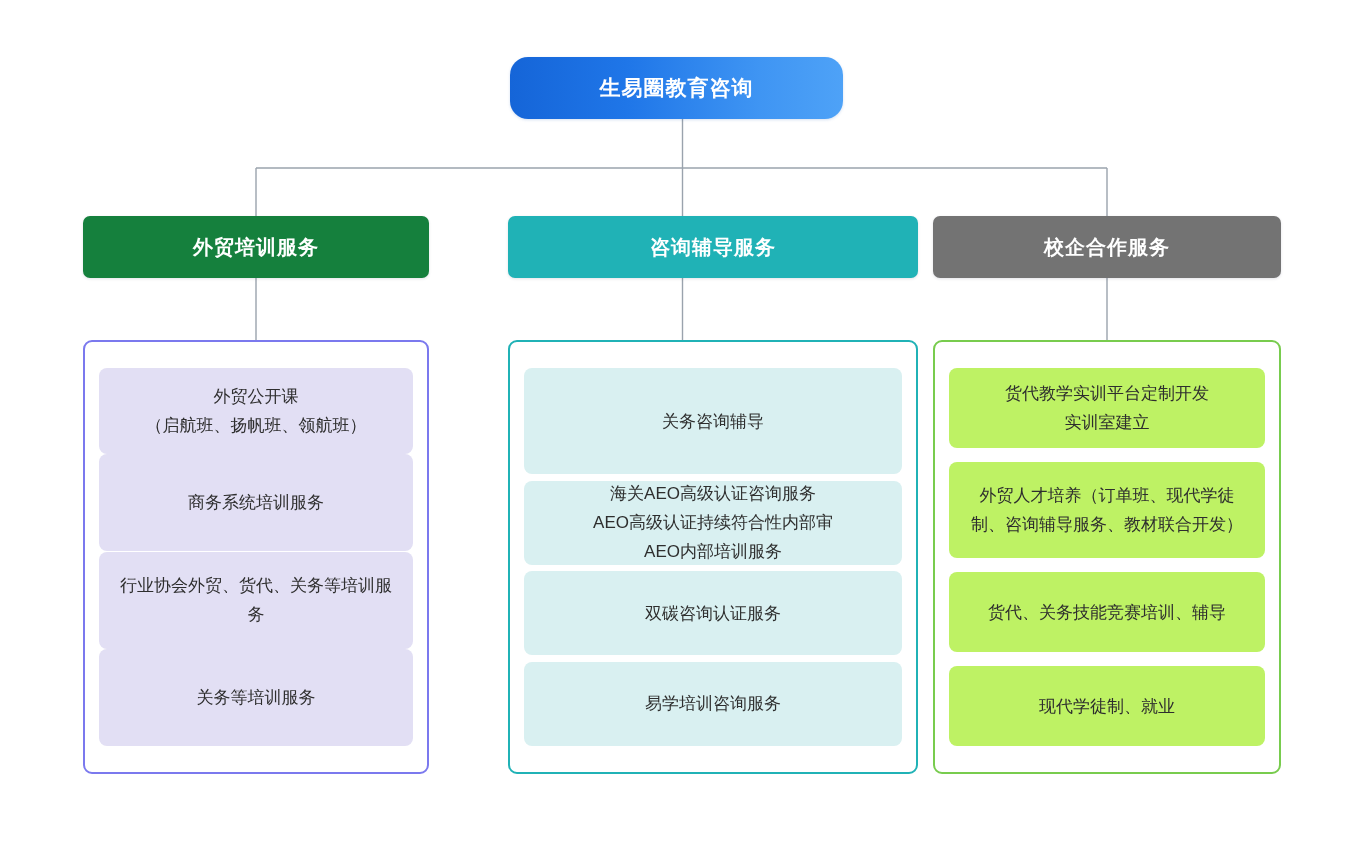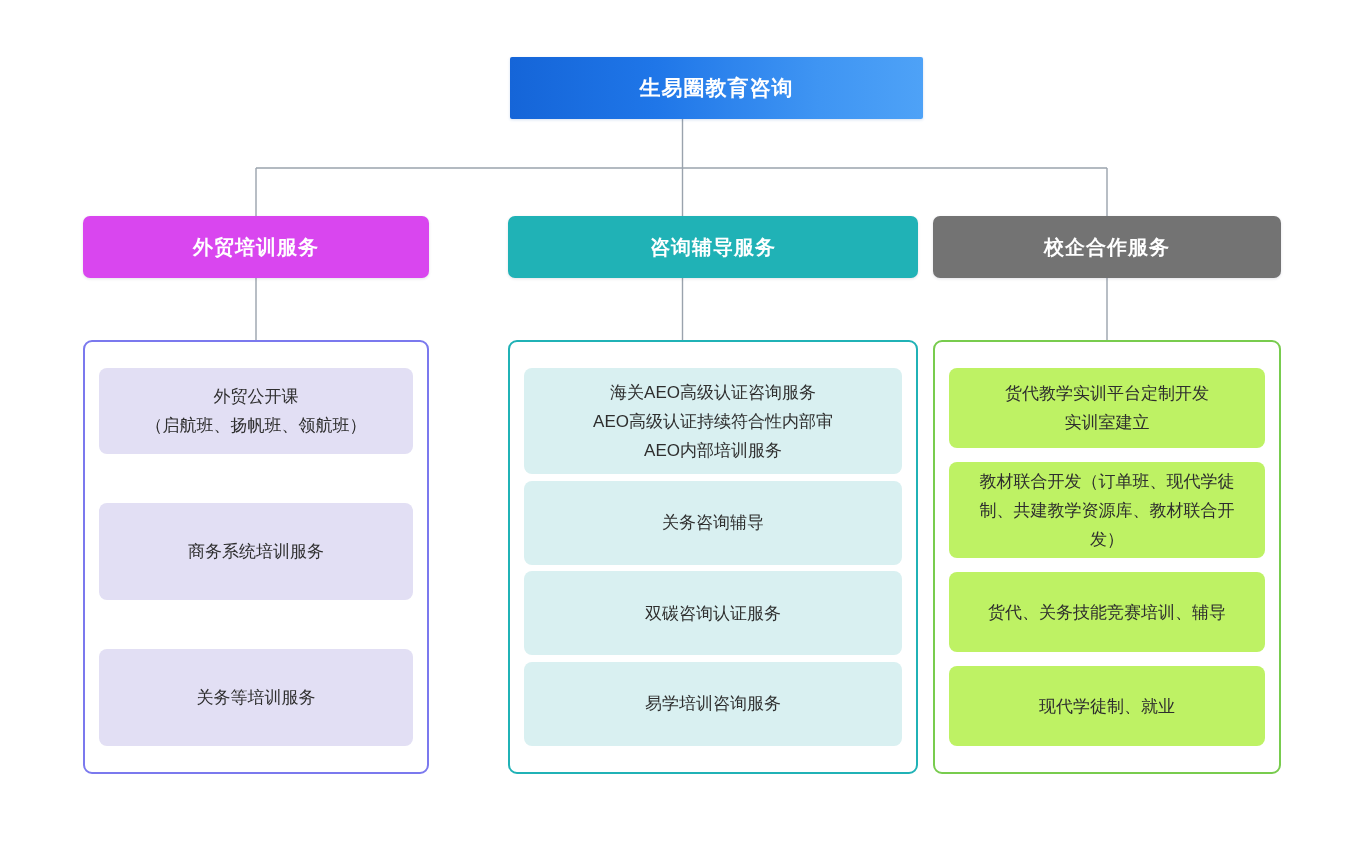--- a/index.html
+++ b/index.html
@@ -29,23 +29,23 @@
     width: 1360px;
     height: 844px;
     pointer-events: none;
   }
 
   
   .root-node {
     position: absolute;
     left: 510px;
     top: 57px;
-    width: 413px;
+    width: 333px;
     height: 62px;
-    border-radius: 2px;
+    border-radius: 18px;
     background: linear-gradient(90deg, #1565d8 0%, #1f76e8 35%, #3f95f3 75%, #4ea2f7 100%);
     display: flex;
     align-items: center;
     justify-content: center;
     box-shadow: 0 1px 3px rgba(30, 90, 180, 0.18);
   }
   .root-label {
     color: #ffffff;
     font-size: 21px;
     font-weight: bold;
@@ -100,21 +100,21 @@
     text-align: center;
     font-size: 17px;
     line-height: 29px;
     color: #2e2e2e;
     padding: 6px 14px;
     box-sizing: border-box;
     white-space: pre-line;
   }
 
   
-  .col-1 .branch-header { background: #d946ef; }
+  .col-1 .branch-header { background: #15803d; }
   .col-1 .branch-body   { border-color: #7b79ee; }
   .col-1 .leaf-card     { background: #e2dff4; }
 
   
   .col-2 .branch-header { background: #20b2b6; }
   .col-2 .branch-body   { border-color: #20b2b6; }
   .col-2 .leaf-card     { background: #d9f0f1; }
 
   
   .col-3 .branch-header { background: #737373; }
@@ -154,44 +154,45 @@
   </div>
 
   <div class="column col-1">
     <div class="branch-header">
       <span class="branch-header-label">外贸培训服务</span>
     </div>
     <div class="branch-body">
       <div class="leaf-card">外贸公开课
 （启航班、扬帆班、领航班）</div>
       <div class="leaf-card">商务系统培训服务</div>
+      <div class="leaf-card">行业协会外贸、货代、关务等培训服务</div>
       <div class="leaf-card">关务等培训服务</div>
     </div>
   </div>
 
   <div class="column col-2">
     <div class="branch-header">
       <span class="branch-header-label">咨询辅导服务</span>
     </div>
     <div class="branch-body">
+      <div class="leaf-card">关务咨询辅导</div>
       <div class="leaf-card">海关AEO高级认证咨询服务
 AEO高级认证持续符合性内部审
 AEO内部培训服务</div>
-      <div class="leaf-card">关务咨询辅导</div>
       <div class="leaf-card">双碳咨询认证服务</div>
       <div class="leaf-card">易学培训咨询服务</div>
     </div>
   </div>
 
   <div class="column col-3">
     <div class="branch-header">
       <span class="branch-header-label">校企合作服务</span>
     </div>
     <div class="branch-body">
       <div class="leaf-card">货代教学实训平台定制开发
 实训室建立</div>
-      <div class="leaf-card">教材联合开发（订单班、现代学徒制、共建教学资源库、教材联合开发）</div>
+      <div class="leaf-card">外贸人才培养（订单班、现代学徒制、咨询辅导服务、教材联合开发）</div>
       <div class="leaf-card">货代、关务技能竞赛培训、辅导</div>
       <div class="leaf-card">现代学徒制、就业</div>
     </div>
   </div>
 
 </div>
 
 </body></html>

